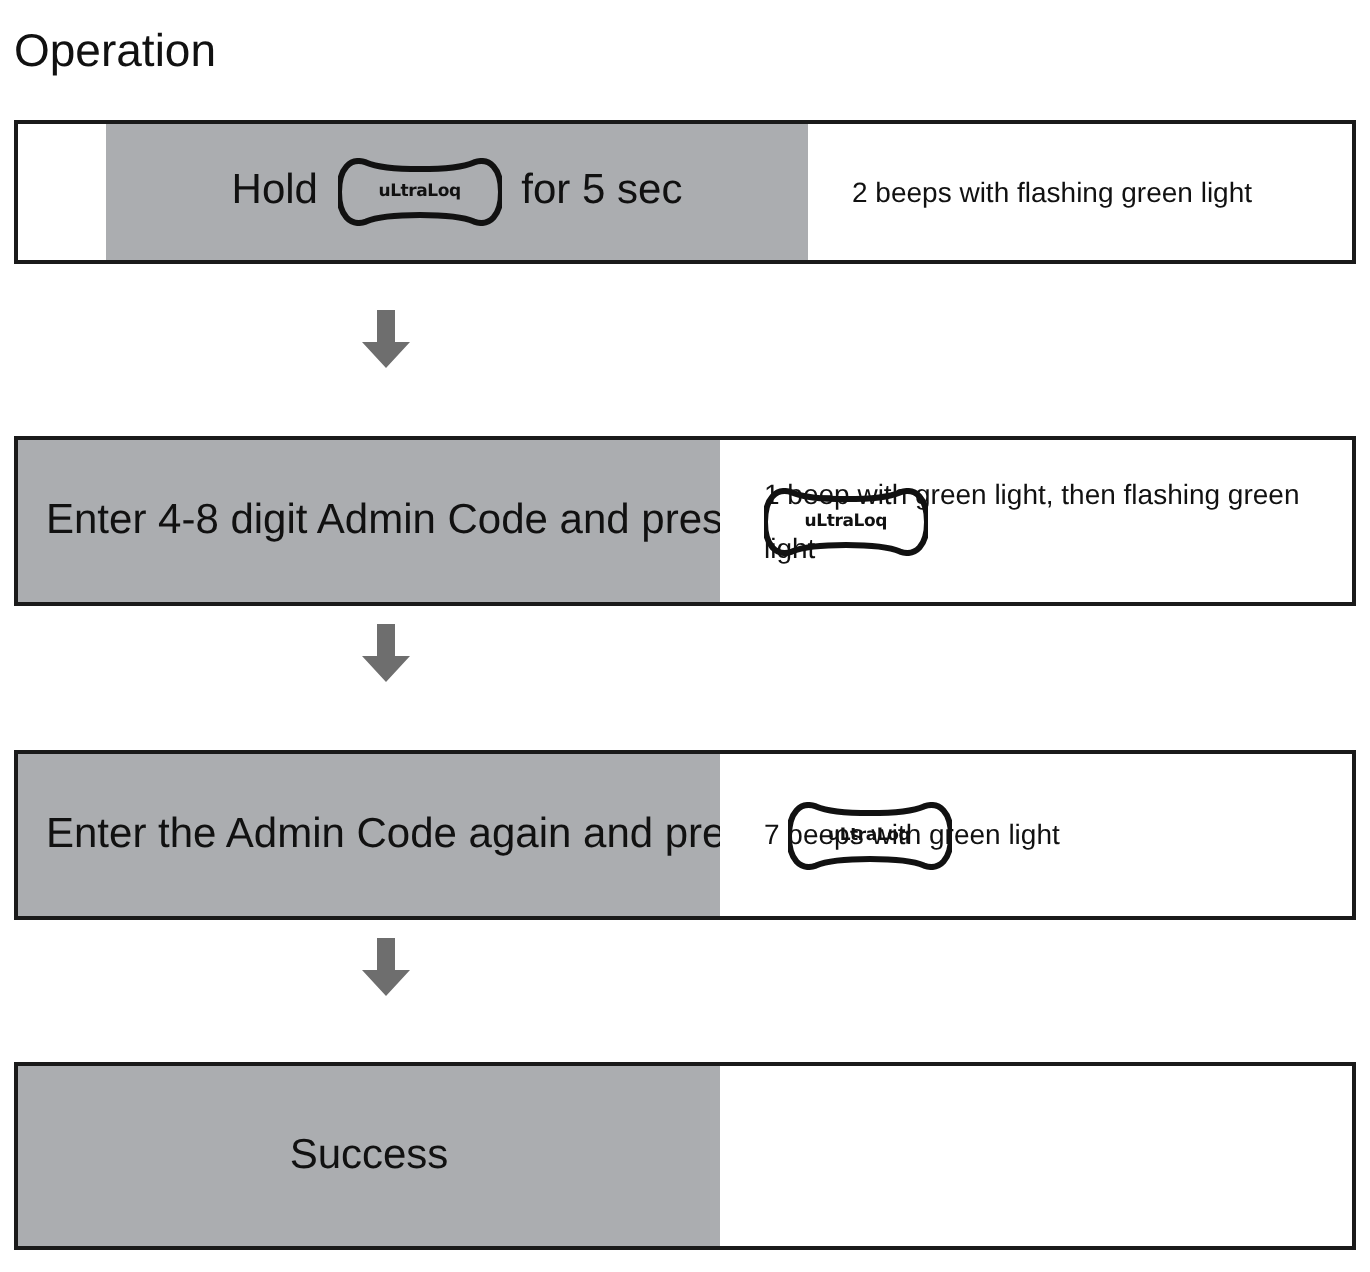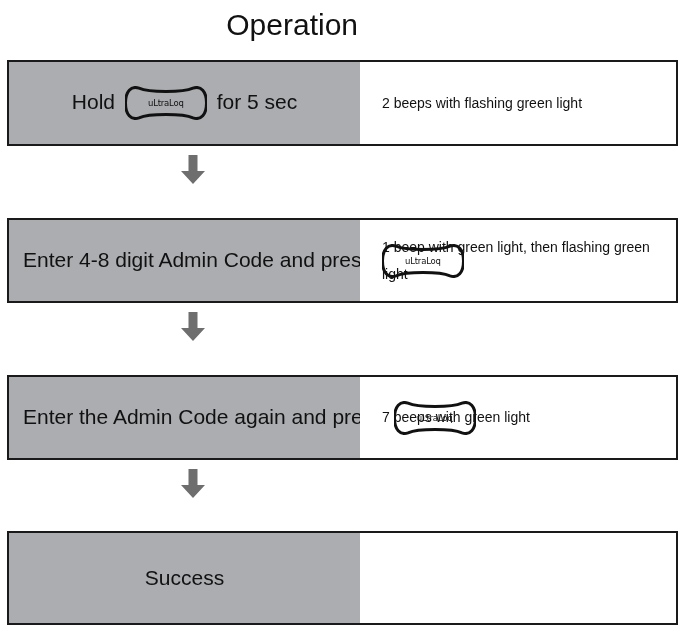--- a/index.html
+++ b/index.html
@@ -27,23 +27,23 @@
     left: 0;
     top: 0;
     width: 685px;
     height: 56px;
   }
   .header-cell {
     position: absolute;
     top: 0;
     height: 56px;
     line-height: 50px;
-    font-size: 30px;
+    font-size: 23px;
     font-weight: 400;
-    text-align: right;
+    text-align: left;
     color: #111111;
     letter-spacing: 0px;
   }
   .header-operation { left: 7px;   width: 351px; }
   .header-indicator { left: 358px; width: 320px; }
 
   
   .row {
     position: absolute;
     left: 7px;
@@ -96,37 +96,37 @@
   .ulq svg { display: block; }
   .ulq-word {
     position: absolute;
     left: 0;
     right: 0;
     top: 50%;
     transform: translateY(-50%);
     text-align: center;
     font-family: "DejaVu Sans", sans-serif;
     font-size: 8.5px;
-    font-weight: 400;
+    font-weight: 700;
     letter-spacing: -0.2px;
     color: #111111;
     pointer-events: none;
   }
 
   
   .arrow {
     position: absolute;
     left: 176px;
     width: 34px;
     height: 34px;
   }
   .arrow svg { display: block; }
 
   
-  #row-1 { top: 60px;  height: 86px; }
+  #row-1 { top: 60px;  height: 72px; padding-left: 44px; }
   #arr-1 { top: 153px; }
   #row-2 { top: 218px; height: 85px; }
   #arr-2 { top: 310px; }
   #row-3 { top: 375px; height: 85px; }
   #arr-3 { top: 467px; }
   #row-4 { top: 531px; height: 94px; text-align: center; }
 </style>
 </head>
 <body>
 

